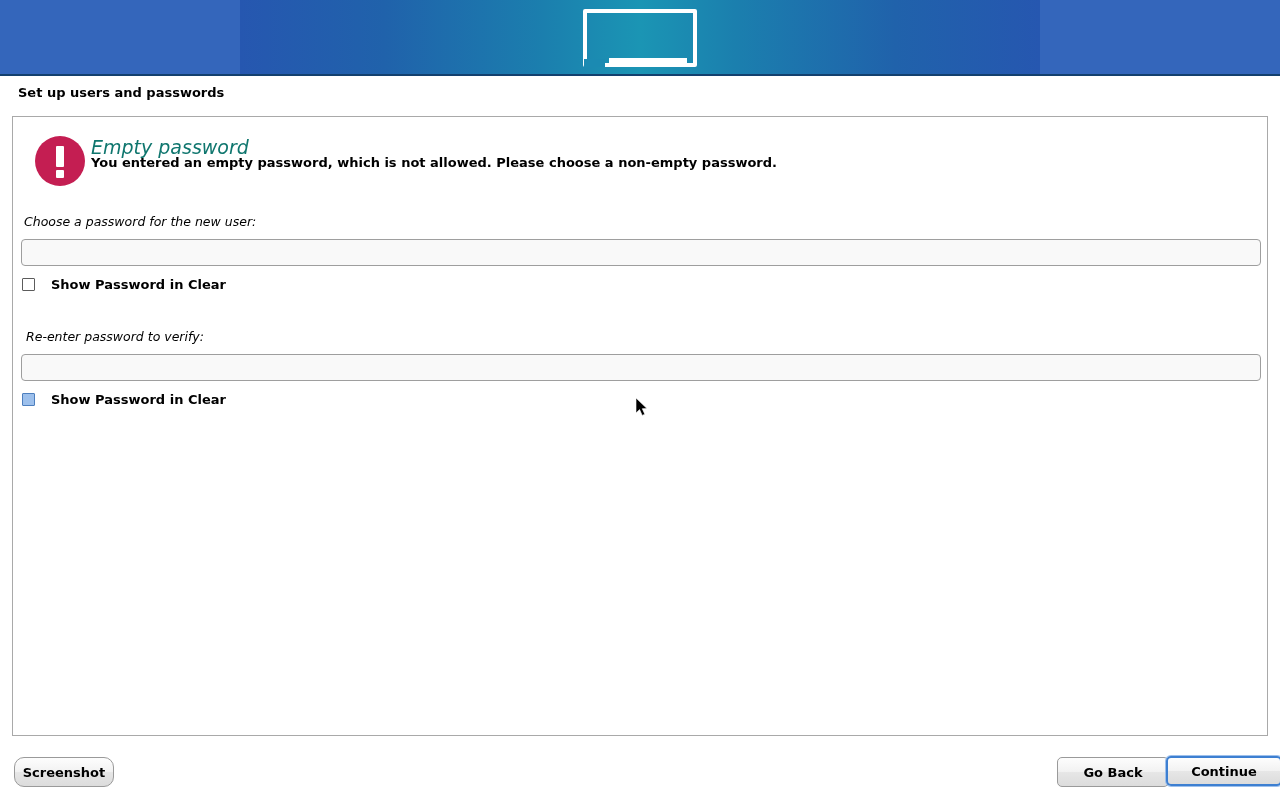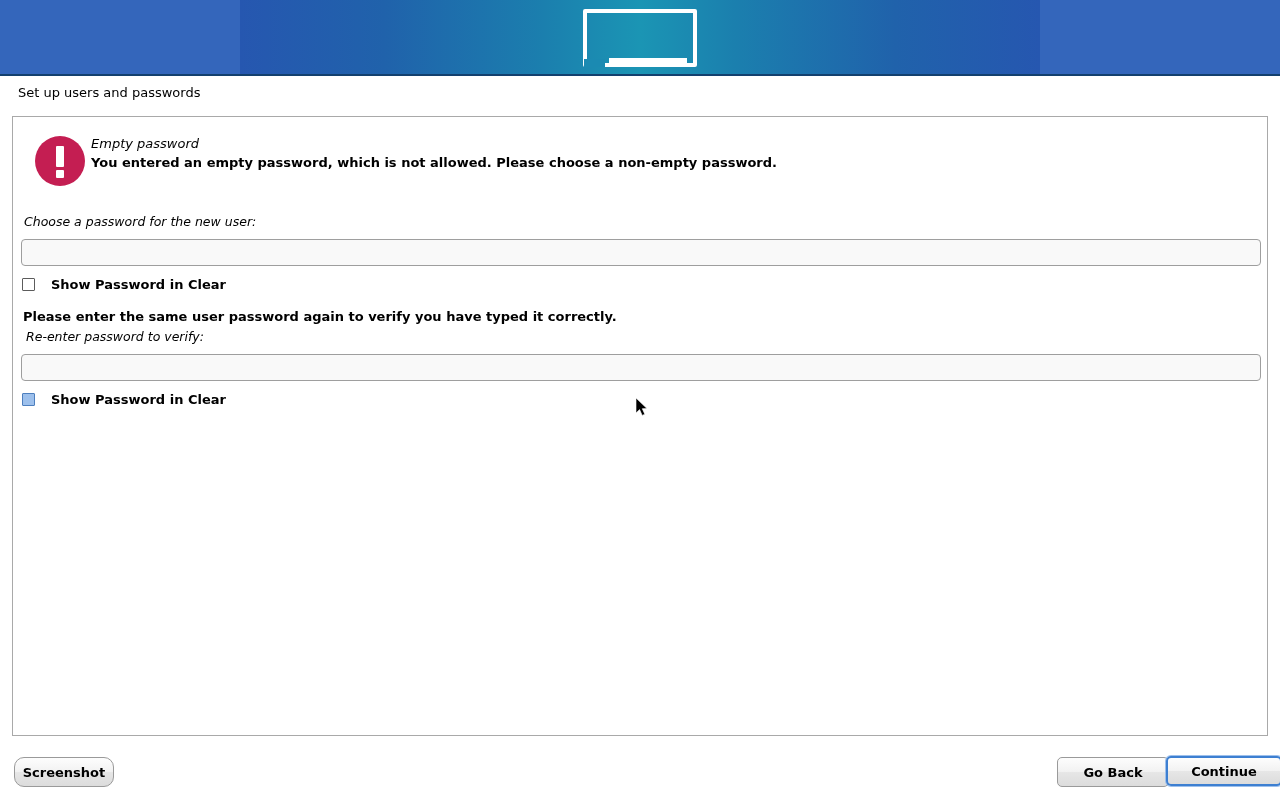--- a/index.html
+++ b/index.html
@@ -100,21 +100,21 @@
     letter-spacing: 0px;
     font-weight: 400;
   }
 
   
   .step-title {
     position: absolute;
     left: 18px;
     top: 85px;
     font-size: 13px;
-    font-weight: normal;
+    font-weight: bold;
     color: #000000;
   }
 
   
   .content-panel {
     position: absolute;
     left: 12px;
     top: 116px;
     width: 1256px;
     height: 620px;
@@ -154,23 +154,23 @@
     top: 34px;
     width: 8px;
     height: 8px;
     background: #ffffff;
     border-radius: 1px;
   }
   .error-title {
     position: absolute;
     left: 68px;
     top: 9px;
-    font-size: 13px;
+    font-size: 19px;
     font-style: italic;
-    color: #000000;
+    color: #0f766e;
   }
   .error-text {
     position: absolute;
     left: 68px;
     top: 28px;
     font-size: 13px;
     font-weight: bold;
     color: #000000;
   }
 
@@ -288,21 +288,20 @@
       <div class="error-text">You entered an empty password, which is not allowed. Please choose a non-empty password.</div>
     </div>
 
     <div class="field-label" style="left:11px; top:97px;">Choose a password for the new user:</div>
     <input class="text-input" style="left: 8px; top: 122px; width: 1240px;" type="password" placeholder="">
     <div class="checkrow" style="left:9px; top:160px;">
       <span class="checkbox"></span>
       <span class="checkrow-label">Show Password in Clear</span>
     </div>
 
-    <div class="section-heading" style="left:10px; top:192px;">Please enter the same user password again to verify you have typed it correctly.</div>
     <div class="field-label" style="left:13px; top:212px;">Re-enter password to verify:</div>
     <input class="text-input" style="left: 8px; top: 237px; width: 1240px;" type="password" placeholder="">
     <div class="checkrow" style="left:9px; top:275px;">
       <span class="checkbox focused"></span>
       <span class="checkrow-label">Show Password in Clear</span>
     </div>
 
   </div>
 
   <button class="btn" style="left:14px; top:757px; width:100px;border-radius:10px;">Screenshot</button>

